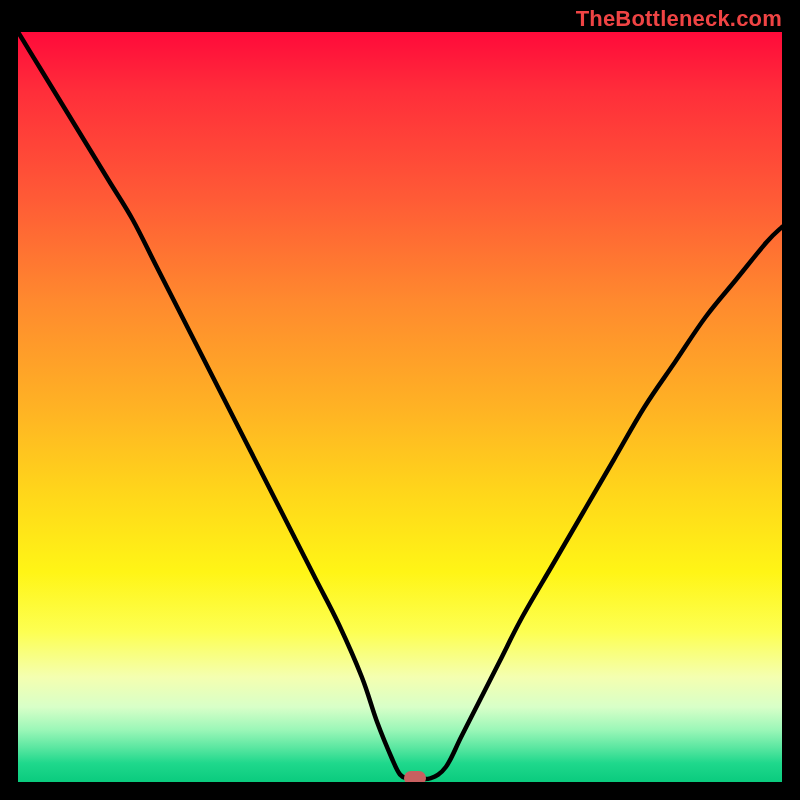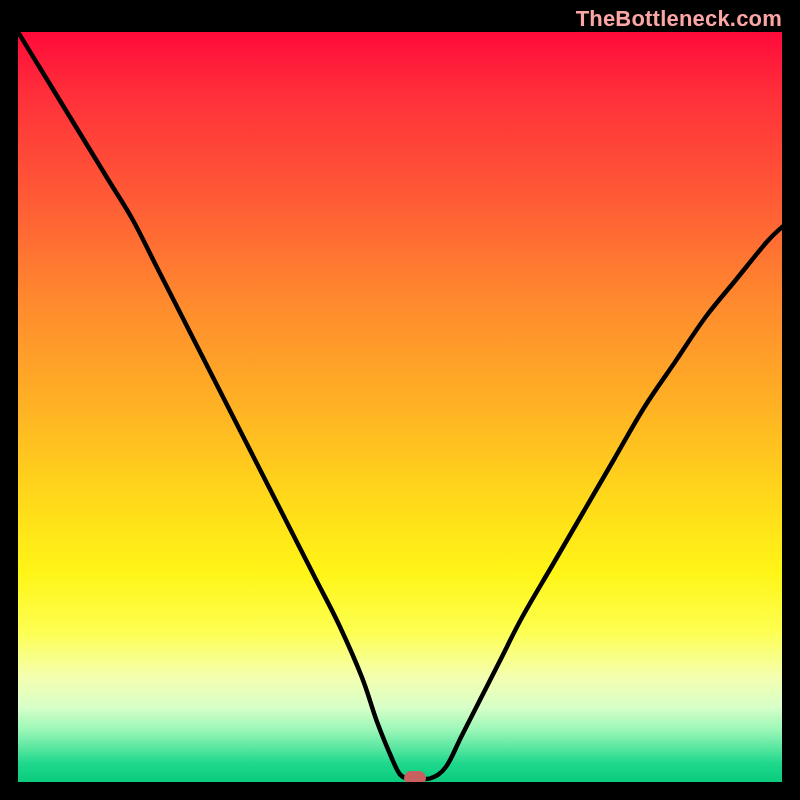--- a/index.html
+++ b/index.html
@@ -60,21 +60,21 @@
     background: #c86060;
     transform: translate(-50%, -50%);
   }
   .attribution {
     position: absolute;
     top: 6px;
     right: 18px;
     font-family: Arial, Helvetica, sans-serif;
     font-size: 22px;
     font-weight: 600;
-    color: #fca5a5;
+    color: #ef4444;
     letter-spacing: 0.2px;
   }
 </style>
 </head>
 <body>
 
 <div class="frame">
 
   <div class="attribution">TheBottleneck.com</div>
 

